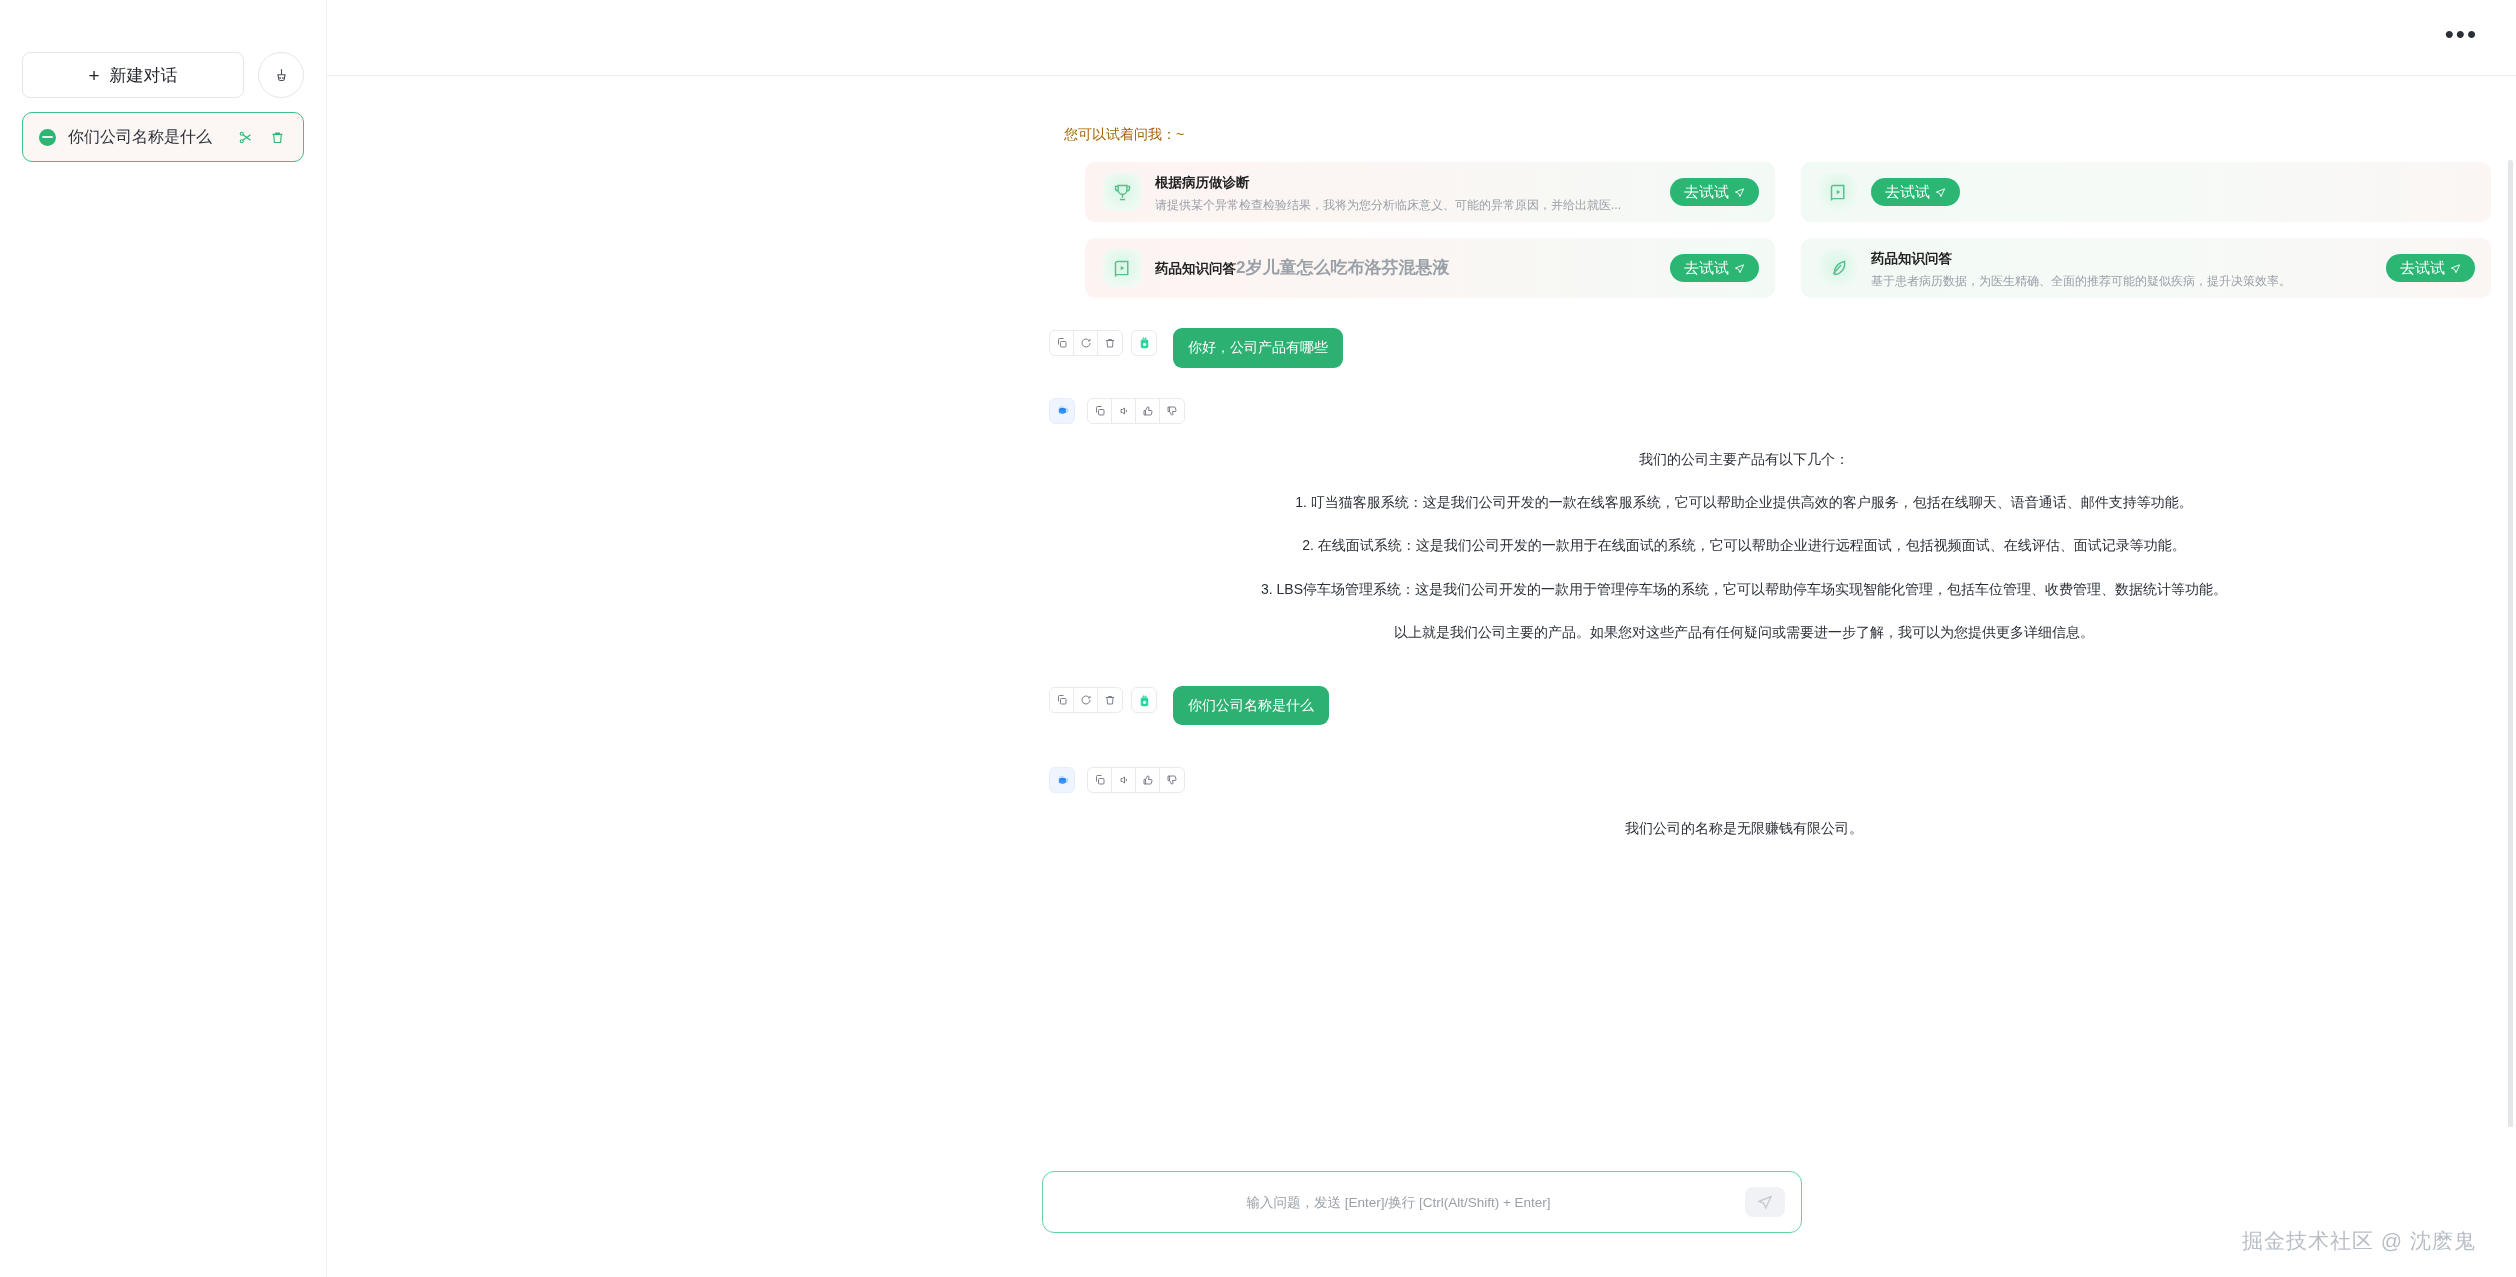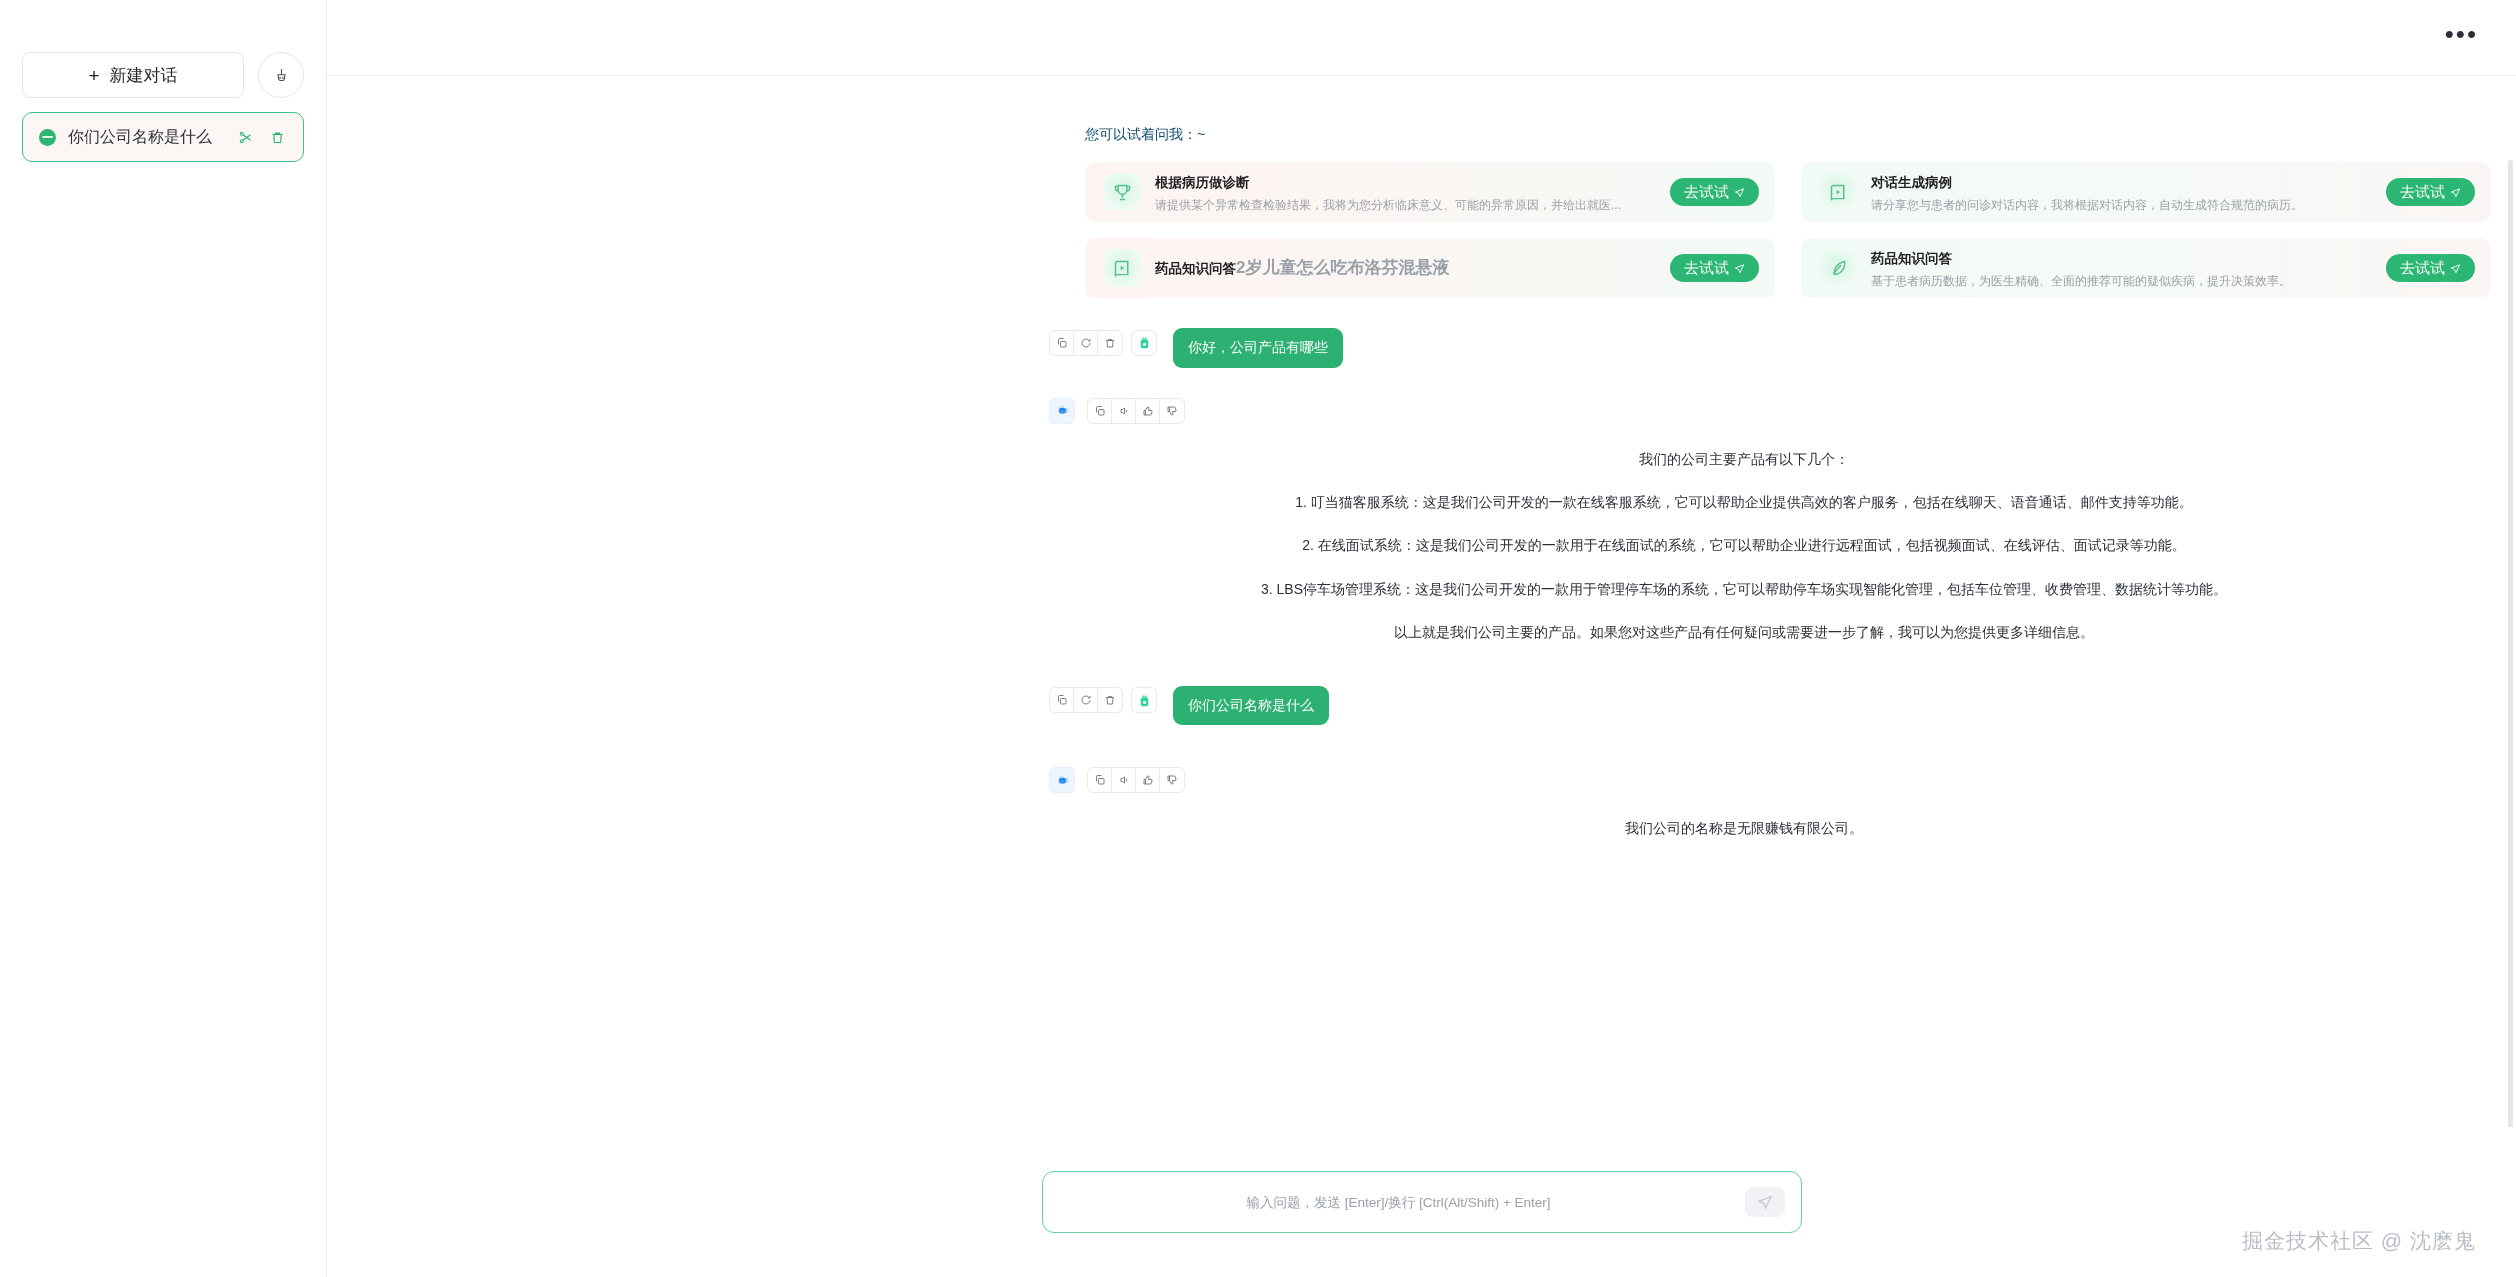--- a/index.html
+++ b/index.html
@@ -70,21 +70,21 @@
 
   .scroll-area { flex: 1 1 auto; position: relative; overflow: hidden; }
   .content { padding: 28px 0 0 0; width: 100%; }
   .center-col { width: 1390px; margin-left: 722px; }
 
   
   .greeting { display: flex; gap: 20px; align-items: flex-start; }
   .bot-avatar-lg { width: 42px; height: 42px; flex: 0 0 42px; margin-top: 2px; }
   .greet-title { font-size: 21px; font-weight: bold; color: #2bb673; line-height: 1.3; }
   .greet-sub { font-size: 14px; color: #2b3038; margin-top: 9px; line-height: 1.5; }
-  .try-ask { font-size: 14px; color: #0c4a6e; margin: 22px 0 0 36px; }
+  .try-ask { font-size: 14px; color: #a16207; margin: 22px 0 0 15px; }
 
   
   .cards { margin: 18px 0 0 36px; display: grid; grid-template-columns: 690px 690px; gap: 16px 26px; }
   .card {
     height: 60px; border-radius: 10px;
     background: linear-gradient(90deg,#fdf4f2 0%, #fbf6f3 45%, #f3faf6 100%);
     display: flex; align-items: center; padding: 0 16px 0 18px; gap: 14px;
     cursor: pointer;
   }
   .card.green { background: linear-gradient(90deg,#f2faf5 0%, #f6faf7 55%, #fbf6f4 100%); }
@@ -218,26 +218,20 @@
               </span>
             </div>
 
             <div class="card green">
               <span class="card-icon">
                 <svg width="21" height="21" viewBox="0 0 24 24" fill="none" stroke="#5ac08b" stroke-width="1.7">
                   <path d="M4 5.5A2 2 0 0 1 6 4h12v15H6a2 2 0 0 0-2 2V5.5z"></path>
                     <path d="M10 9l4 2.5-4 2.5V9z" fill="#5ac08b" stroke="none"></path>
                 </svg>
               </span>
-              <span class="card-texts">
-                <span class="card-title">
-                  <span>对话生成病例</span><span class="inline-sub"></span>
-                </span>
-                <span class="card-desc">请分享您与患者的问诊对话内容，我将根据对话内容，自动生成符合规范的病历。</span>
-              </span>
               <span class="card-btn">
                 <span>去试试</span>
                 <svg width="11" height="11" viewBox="0 0 24 24" fill="none" stroke="#fff" stroke-width="2">
                     <path d="M21 4L3 11l7 3 3 7 8-17z"></path>
                   </svg>
               </span>
             </div>
 
             <div class="card">
               <span class="card-icon">

